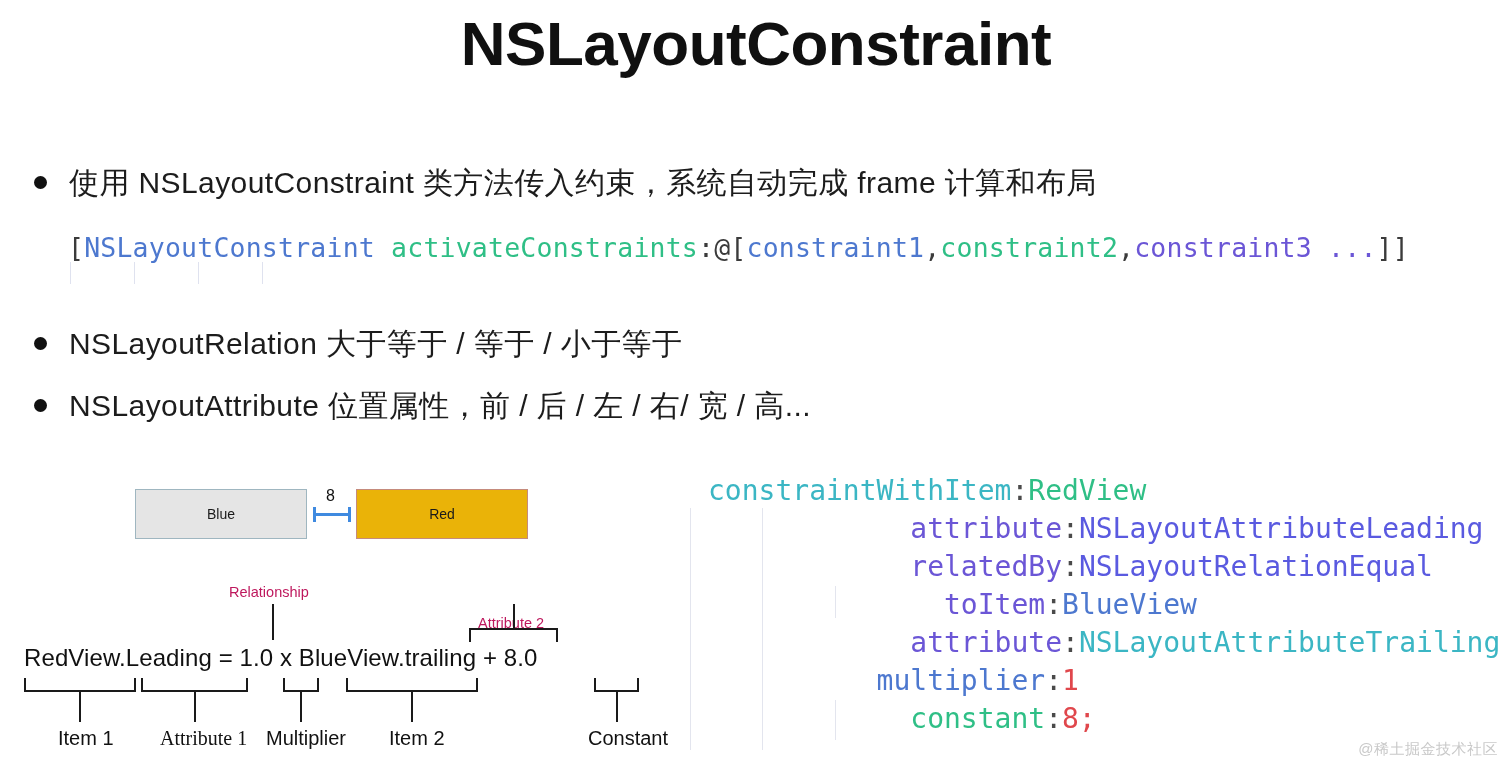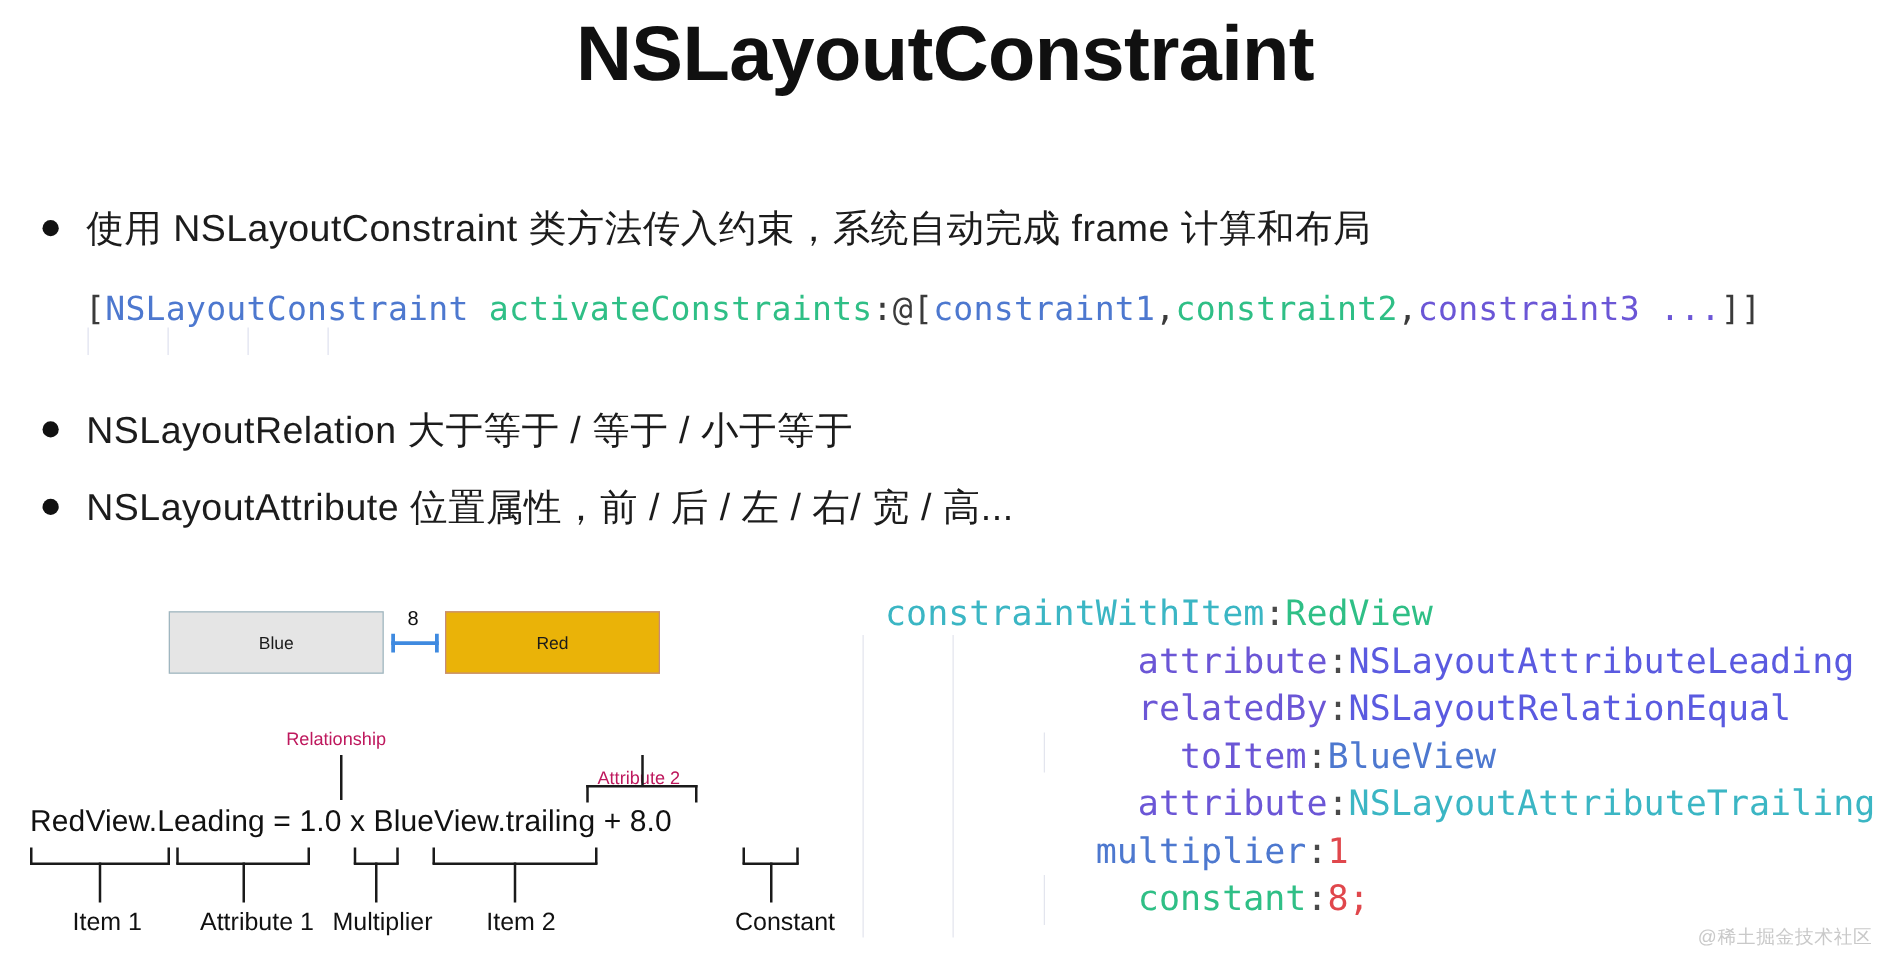--- a/index.html
+++ b/index.html
@@ -139,21 +139,21 @@
   #label-attribute2   { left: 478px; top: 584px; margin-top: 31px; }
 
   
   .bot-label {
     position: absolute;
     font-size: 20px;
     color: #111;
     white-space: nowrap;
   }
   #label-item1     { left: 58px;  top: 727px; }
-  #label-attribute1{ left: 160px; top: 727px; }
+  #label-attribute1{ left: 160px; top: 727px; font-family: Liberation Serif, serif; }
   #label-multiplier{ left: 266px; top: 727px; }
   #label-item2     { left: 389px; top: 727px; }
   #label-constant  { left: 588px; top: 727px; }
 
   
   .vline { position: absolute; width: 1.6px; background: #1a1a1a; }
   .hline { position: absolute; height: 1.6px; background: #1a1a1a; }
 
   
   #code-block {

